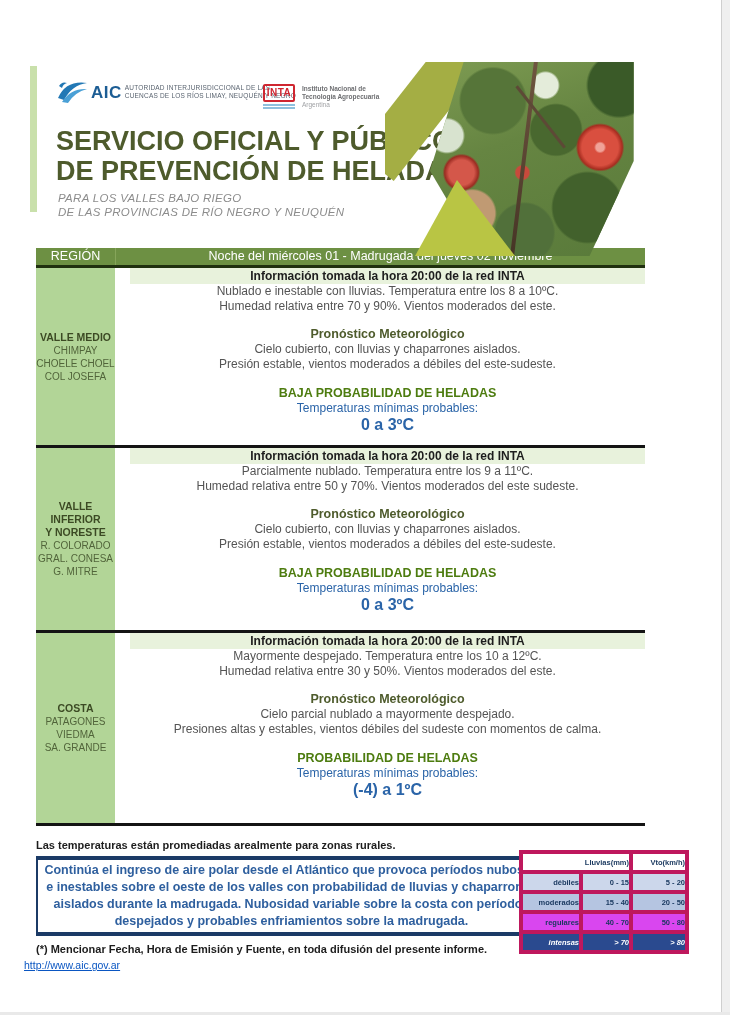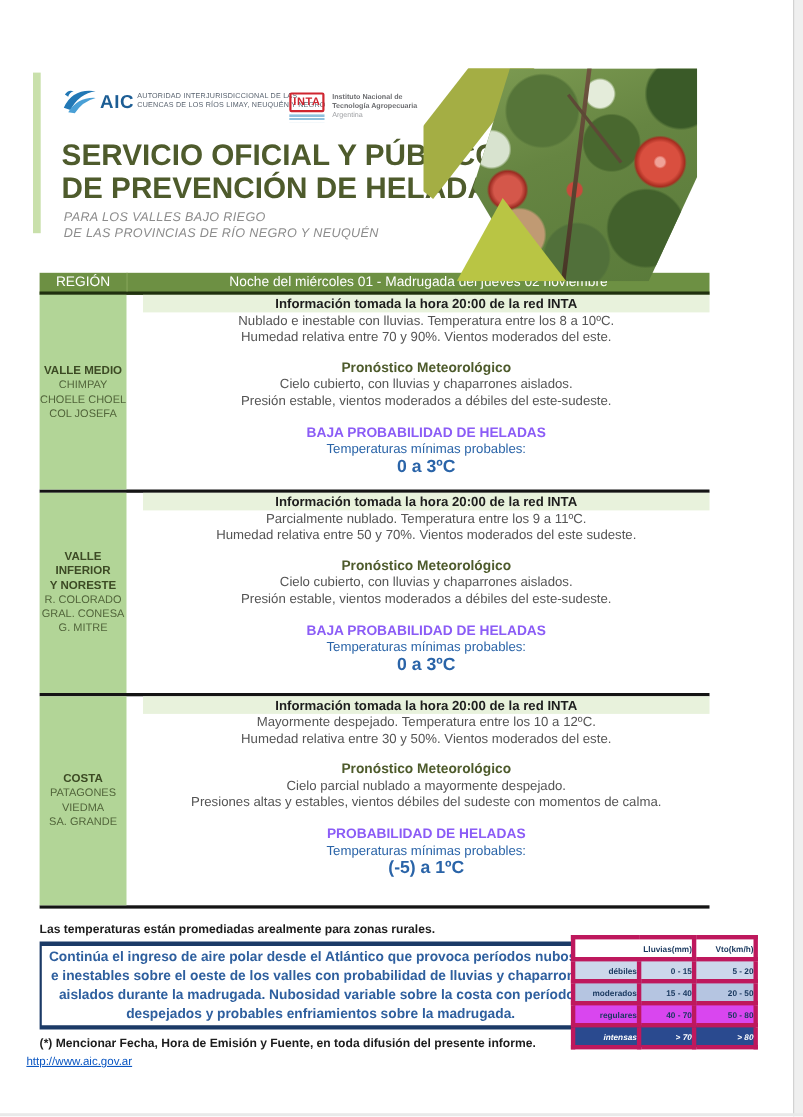--- a/index.html
+++ b/index.html
@@ -56,21 +56,21 @@
   .rh-date{flex:1;text-align:center;line-height:17px;}
   .section{display:flex;}
   .s1{height:177px}.s2{height:182px}.s3{height:190px}
   .region-cell{width:79px;background:#b2d597;display:flex;flex-direction:column;justify-content:center;text-align:center;}
   .region-name{font-size:10.5px;font-weight:bold;color:#3c4a24;line-height:13px;}
   .region-loc{font-size:10px;color:#51643a;line-height:13px;}
   .content-cell{flex:1;margin-left:15px;text-align:center;}
   .info-bar{background:#e8f2dc;font-weight:bold;font-size:12px;color:#1d1d1d;line-height:16px;}
   .obs{font-size:12px;color:#545454;line-height:15px;}
   .fx-title{margin-top:13px;font-size:12.5px;font-weight:bold;color:#4e5b2c;line-height:15px;}
-  .prob{margin-top:14px;font-size:12.5px;font-weight:bold;color:#8b5cf6;line-height:15px;}
+  .prob{margin-top:14px;font-size:12.5px;font-weight:bold;color:#4d7c0f;line-height:15px;}
   .tlabel{font-size:12px;color:#2a64a8;line-height:15px;}
   .tval{font-size:16px;font-weight:bold;color:#2a64a8;line-height:18px;}
   .divider{height:3px;background:#141414;}
 
   
   .note{position:absolute;left:36px;top:839px;font-size:11px;font-weight:bold;color:#1d1d1d;}
   .synth{position:absolute;left:36px;top:856px;width:511px;box-sizing:border-box;
     border:2px solid #1b3a66;border-top-width:4px;border-bottom-width:4px;
     padding:2px 6px;text-align:center;font-size:12.5px;font-weight:bold;color:#2e5f9e;line-height:17px;}
   table.legend{position:absolute;left:519px;top:850px;border-collapse:collapse;font-size:7.5px;font-weight:bold;color:#17365d;border:2px solid #17365d;}
@@ -194,21 +194,21 @@
     </div>
     <div class="content-cell">
       <div class="info-bar">Información tomada la hora 20:00 de la red INTA</div>
       <div class="obs">Mayormente despejado. Temperatura entre los 10 a 12ºC.</div>
       <div class="obs">Humedad relativa entre 30 y 50%. Vientos moderados del este.</div>
       <div class="fx-title">Pronóstico Meteorológico</div>
       <div class="obs">Cielo parcial nublado a mayormente despejado.</div>
       <div class="obs">Presiones altas y estables, vientos débiles del sudeste con momentos de calma.</div>
       <div class="prob">PROBABILIDAD DE HELADAS</div>
       <div class="tlabel">Temperaturas mínimas probables:</div>
-      <div class="tval">(-5) a 1ºC</div>
+      <div class="tval">(-4) a 1ºC</div>
     </div>
   </div>
   <div class="divider"></div>
 </div>
 
 <div class="note">Las temperaturas están promediadas arealmente para zonas rurales.</div>
 
 <div class="synth">Continúa el ingreso de aire polar desde el Atlántico que provoca períodos nubosos e inestables sobre el oeste de los valles con probabilidad de lluvias y chaparrones aislados durante la madrugada. Nubosidad variable sobre la costa con períodos despejados y probables enfriamientos sobre la madrugada.</div>
 
 <table class="legend">

